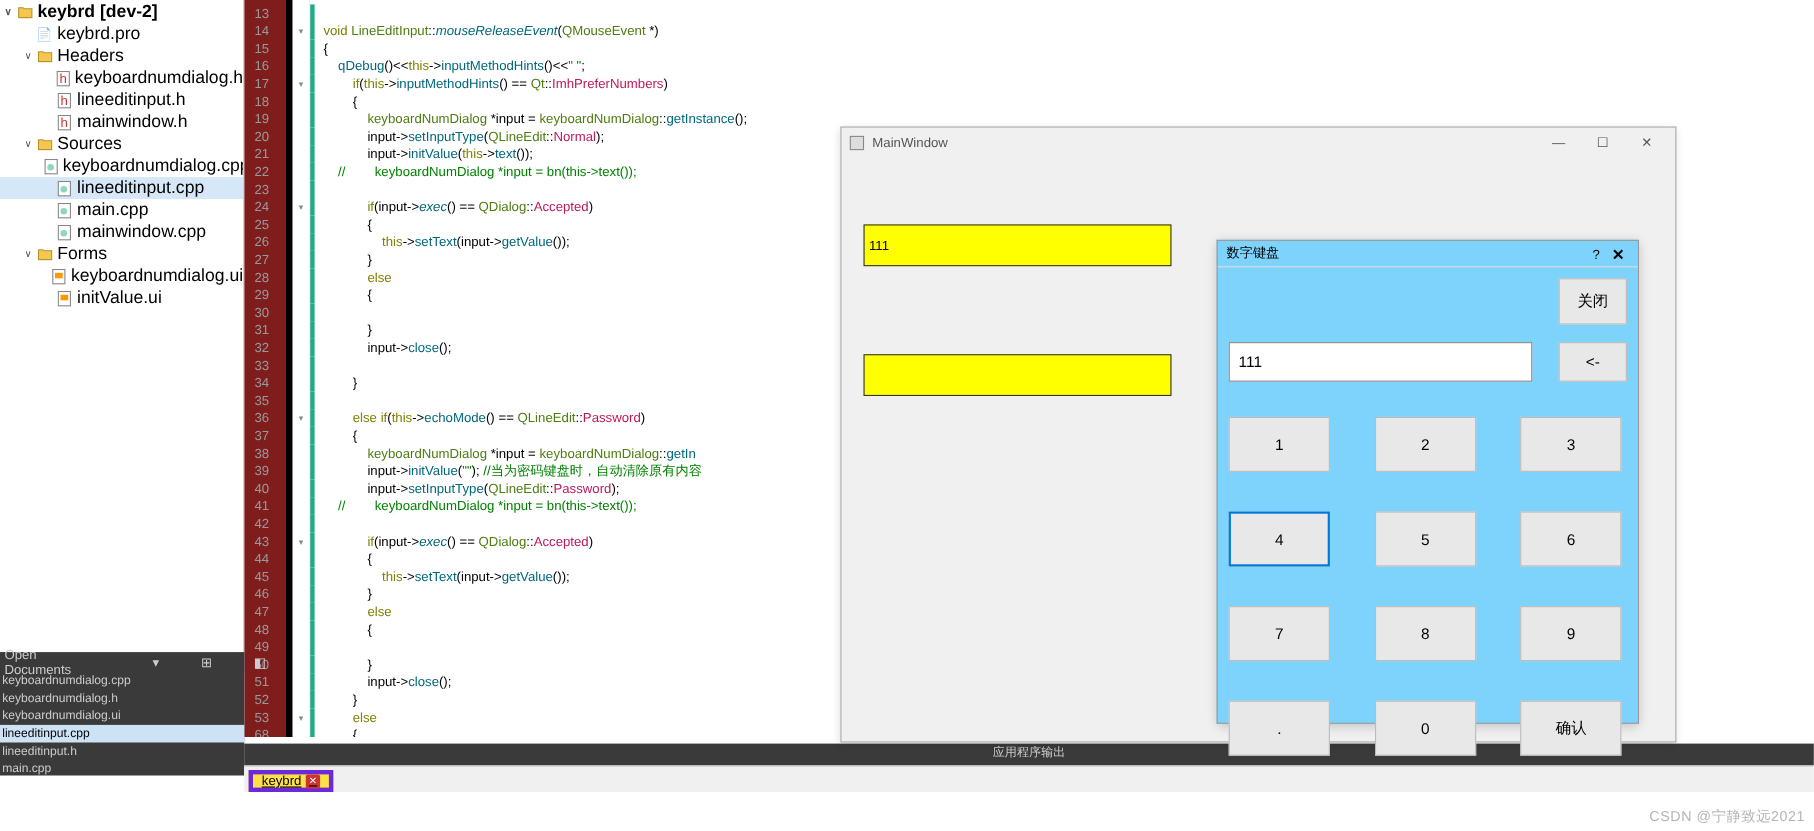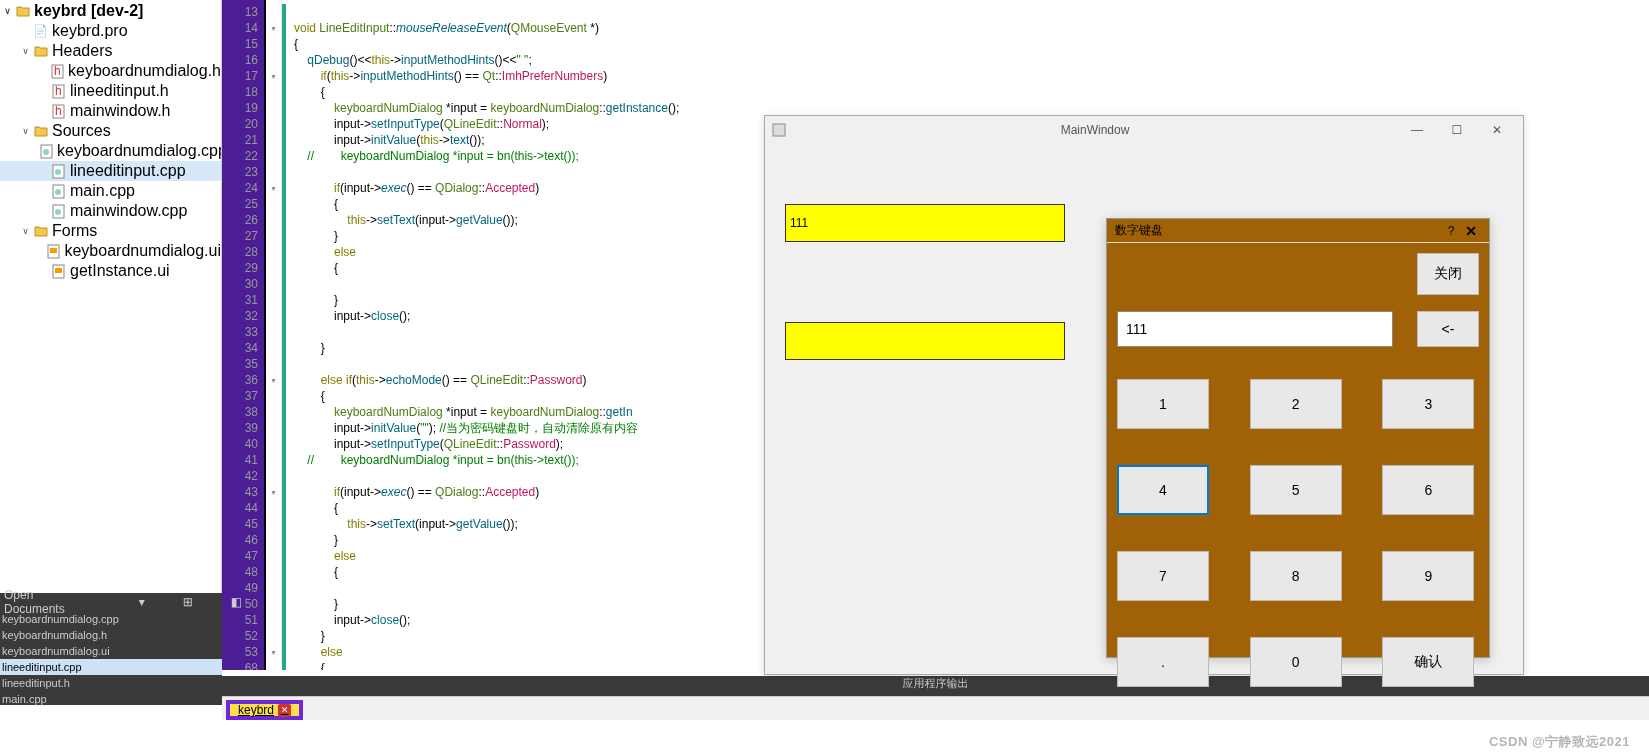--- a/index.html
+++ b/index.html
@@ -14,21 +14,21 @@
 .tree-icon { width:15px; height:15px; display:inline-flex; align-items:center; justify-content:center; margin-right:4px; }
 .tree-label { font-size:16px; }
 .folder-svg { width:14px;height:12px; }
 .file-ico { width:13px;height:15px; } 
 .d0 { padding-left:2px; font-weight:bold; }
 .d1 { padding-left:20px; }
 .d2 { padding-left:38px; }
 
 
 .editor-panel { flex:1; display:flex; background:#fff; font-family:Consolas,"Courier New",monospace; overflow:hidden; }
-.gutter { width:44px; background:#4c1d95; border-right:2px solid #000000; color:#999; text-align:right; padding-right:6px; font-size:12px; line-height:16px; padding-top:4px; }
+.gutter { width:44px; background:#7f1d1d; border-right:6px solid #000000; color:#999; text-align:center; padding-right:6px; font-size:12px; line-height:16px; padding-top:4px; }
 .gutter div { height:16px; }
 .fold-col { width:16px; background:#fff; border-right:1px solid #eee; padding-top:4px; }
 .fold-col div { height:16px; display:flex; align-items:center; justify-content:center; font-size:8px; color:#888; }
 .change-bar { width:4px; background:#fff; padding-top:4px;}
 .change-bar div { height:16px; }
 .change-bar .m { background:#2a8; }
 .code { flex:1; padding:4px 8px 0 8px; font-size:13px; line-height:16px; white-space:pre; overflow:hidden; }
 .code .line { height:16px; }
 .kw { color:#808000; }
 .ty { color:#4d7c0f; }
@@ -55,45 +55,45 @@
 .filter-box .mag { color:#888; margin-right:4px; }
 .filter-box input { flex:1; background:transparent; border:none; color:#ccc; font-size:11px; outline:none; }
 
 
 .tab-row { position:absolute; left:222px; right:0; top:696px; height:24px; background:#f0f0f0; display:flex; align-items:flex-end; padding-left:4px; border-top:1px solid #ccc; }
 .doc-tab { height:20px; padding:0 8px; border:4px solid #6d28d9; background:#fde047; display:flex; align-items:center; gap:4px; font-size:11px; cursor:pointer;text-decoration:underline; }
 .tab-close { width:13px;height:13px; background:#c33; color:#fff; display:flex;align-items:center;justify-content:center; font-size:9px; border-radius:2px; }
 
 
 .app-window { position:absolute; background:#f0f0f0; border:1px solid #aaa; box-shadow:0 2px 8px rgba(0,0,0,.15); }
-.titlebar { height:28px; display:flex; align-items:center; padding:0 6px; color:#555;text-align:center; }
+.titlebar { height:28px; display:flex; align-items:center; padding:0 6px; color:#555; }
 .titlebar .tico { width:16px; height:16px; margin-right:6px; }
 .titlebar .ttl { flex:1; font-size:12px; color:#555; }
 .winbtn { width:40px; height:24px; display:flex; align-items:center; justify-content:center; color:#555; cursor:pointer; }
 .mainwin-body { padding:60px 20px; display:flex; flex-direction:column; gap:80px; }
 .yellow-input { width:280px; height:38px; background:#ffff00; border:1px solid #333; padding:2px 4px; font-size:12px; }
 
 
-.keypad { position:absolute; background:#a16207; border:1px solid #999; box-shadow:0 2px 10px rgba(0,0,0,.2); }
+.keypad { position:absolute; background:#7dd3fc; border:1px solid #999; box-shadow:0 2px 10px rgba(0,0,0,.2); }
 .kp-title { height:24px; display:flex; align-items:center; padding:0 8px; border-bottom:1px solid #ddd; }
 .kp-title .ttl { flex:1; font-size:12px; }
 .kp-title .q { width:20px; text-align:center; cursor:pointer; }
 .kp-title .x { width:20px; text-align:center; cursor:pointer; font-size:14px; font-weight:bold; }
 .kp-body { padding:10px; }
 .kp-toprow { display:flex; justify-content:flex-end; margin-bottom:16px; }
 .kp-btn { background:#e8e8e8; border:1px solid #bbb; display:flex; align-items:center; justify-content:center; cursor:pointer; font-size:14px; }
 .kp-close-btn { width:62px; height:42px; }
 .kp-row2 { display:flex; gap:24px; margin-bottom:32px; }
 .kp-display { flex:1; height:36px; border:1px solid #888; background:#fff; padding:0 8px; font-size:14px; }
 .kp-back { width:62px; height:36px; }
 .kp-grid { display:grid; grid-template-columns:repeat(3,1fr); gap:36px 36px; }
 .kp-num { height:50px; width:92px; }
 .kp-num.active { border:2px solid #0078d7; }
 
-.watermark { position:absolute; right:19px; bottom:4px; color:rgba(120,120,120,.55); font-size:13px; letter-spacing:.5px; pointer-events:none;font-weight:bold; }
+.watermark { position:absolute; right:8px; bottom:4px; color:rgba(120,120,120,.55); font-size:13px; letter-spacing:.5px; pointer-events:none; }
 </style>
 </head>
 <body>
 
 <div class="main-layout">
   <div class="tree-panel">
     <div class="tree-item d0">
       <span class="tree-exp">∨</span>
       <span class="tree-icon">
           <svg class="folder-svg" viewBox="0 0 14 12">
@@ -215,21 +215,21 @@
         <span class="tree-label">keyboardnumdialog.ui</span>
       </div>
     <div class="tree-item d2">
         <span class="tree-exp"></span>
         <span class="tree-icon">
           <svg class="file-ico" viewBox="0 0 13 15">
             <rect x="1" y="1" width="11" height="13" fill="#fff" stroke="#888"></rect>
             <rect x="3" y="4" width="7" height="5" fill="#f90"></rect>
           </svg>
         </span>
-        <span class="tree-label">getInstance.ui</span>
+        <span class="tree-label">initValue.ui</span>
       </div>
   </div>
 
   <div class="editor-panel">
     <div class="gutter" id="gutter">
         <div>13</div>
         <div>14</div>
         <div>15</div>
         <div>16</div>
         <div>17</div>

